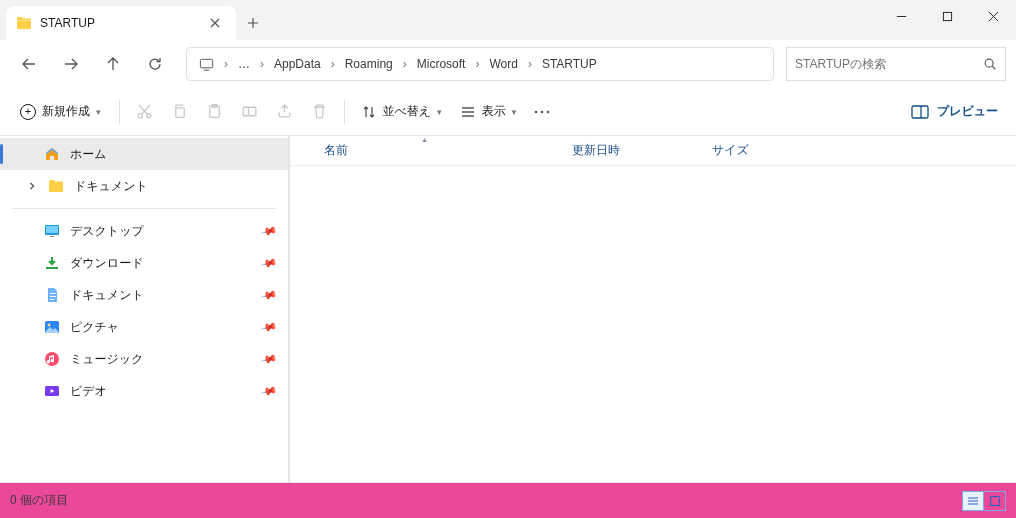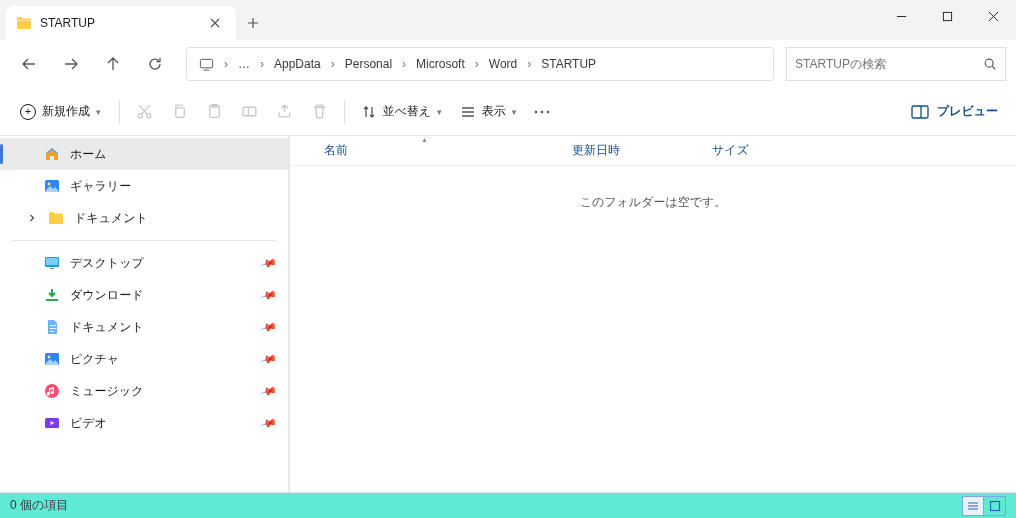--- a/index.html
+++ b/index.html
@@ -244,23 +244,23 @@
   }
   .empty-msg {
     text-align: center;
     color: #555;
     margin-top: 28px;
     font-size: 12px;
   }
 
   
   .status {
-    height: 26px;
+    height: 36px;
     border-top: 1px solid #e5e5e5;
-    background: #5eead4;
+    background: #ec4899;
     display: flex;
     align-items: center;
     padding: 0 10px;
     font-size: 12px;
     color: #3a3a3a;
   }
   .viewmodes {
     margin-left: auto;
     display: flex;
     gap: 0;
@@ -345,21 +345,21 @@
       <svg viewBox="0 0 16 16" width="15" height="15">
           <rect x="1.5" y="2.5" width="13" height="9" rx="1" fill="none" stroke="#555" stroke-width="1"></rect>
           <path stroke="#555" stroke-width="1" d="M5 14h6"></path>
         </svg>
     </span>
     <span class="sep">›</span>
     <span class="ellipsis">…</span>
     <span class="sep">›</span>
     <span class="crumb">AppData</span>
     <span class="sep">›</span>
-    <span class="crumb">Personal</span>
+    <span class="crumb">Roaming</span>
     <span class="sep">›</span>
     <span class="crumb">Microsoft</span>
     <span class="sep">›</span>
     <span class="crumb">Word</span>
     <span class="sep">›</span>
     <span class="crumb">STARTUP</span>
   </div>
 
   <div class="search">
     <input placeholder="STARTUPの検索" style="">
@@ -473,30 +473,20 @@
 
   <div class="sidebar">
     <div class="sbi selected">
       <span class="sb-icon">
         <svg viewBox="0 0 16 16" width="16" height="16">
             <path fill="#f6a01b" d="M8 2l6 5v7H10V10H6v4H2V7z"></path>
             <path fill="#5aa9ff" d="M2 7l6-5 6 5-1 1-5-4.2L3 8z"></path>
           </svg>
       </span>
       <span>ホーム</span>
-    </div>
-    <div class="sbi">
-      <span class="sb-icon">
-        <svg viewBox="0 0 16 16" width="16" height="16">
-            <rect x="1" y="2" width="14" height="12" rx="1.5" fill="#2e86ff"></rect>
-            <circle cx="5" cy="6" r="1.4" fill="#ffe26a"></circle>
-            <path fill="#a8d3ff" d="M2 12l4-4 3 3 2-2 3 3v1c0 .6-.4 1-1 1H3c-.6 0-1-.4-1-1z"></path>
-          </svg>
-      </span>
-      <span>ギャラリー</span>
     </div>
 
     <div class="sbi level2">
       <span class="expander">
         <svg viewBox="0 0 10 10" width="10" height="10">
             <path fill="none" stroke="#555" stroke-width="1.3" d="M3.5 2L6.5 5 3.5 8"></path>
           </svg>
       </span>
       <span class="sb-icon">
         <svg viewBox="0 0 16 16" width="16" height="16">
@@ -578,21 +568,20 @@
         <span>名前</span>
         <span class="sort-ind">▴</span>
       </div>
       <div class="col date">
         <span>更新日時</span>
       </div>
       <div class="col size">
         <span>サイズ</span>
       </div>
     </div>
-    <div class="empty-msg">このフォルダーは空です。</div>
   </div>
 </div>
 
 <div class="status">
   <span>0 個の項目</span>
   <div class="viewmodes">
     <div class="vmbtn active">
       <svg viewBox="0 0 12 12" width="12" height="12">
           <g stroke="#2e63b8" stroke-width="1.2">
             <path d="M1 3h10M1 6h10M1 9h10"></path>

